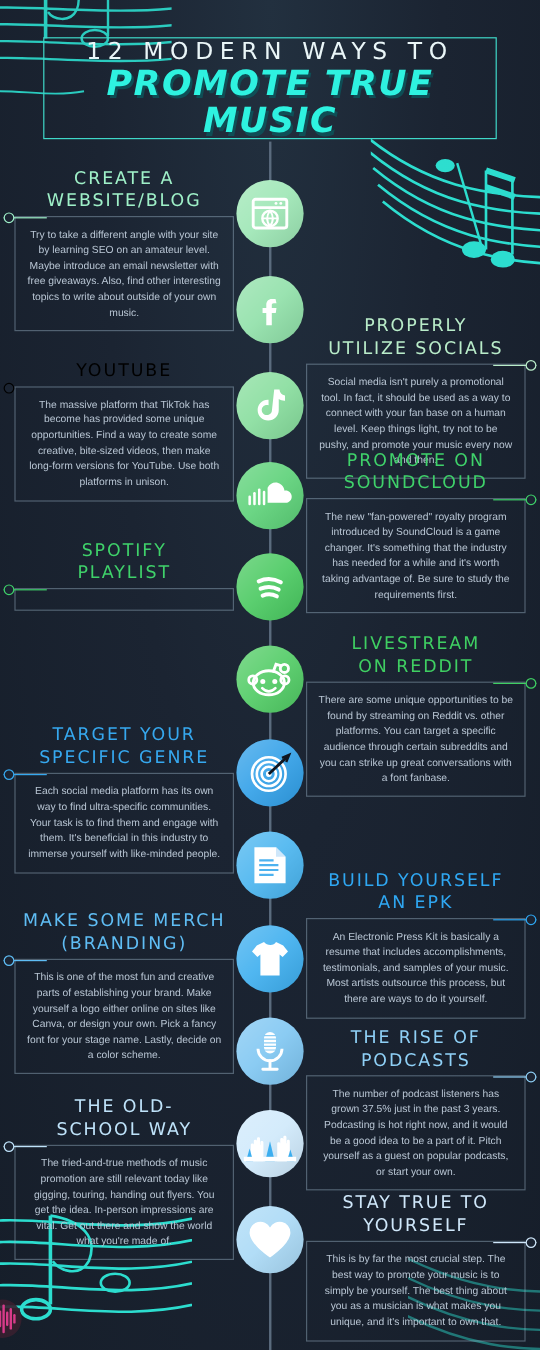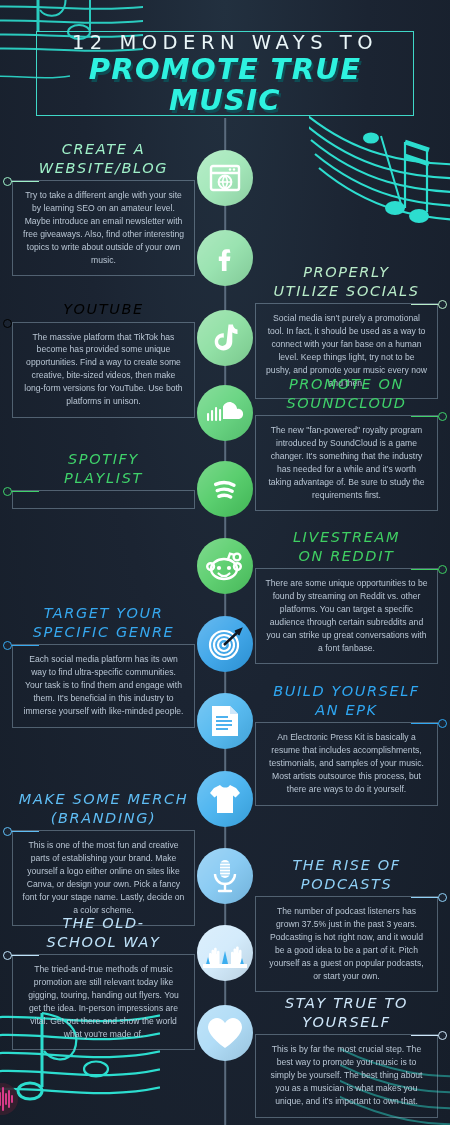--- a/index.html
+++ b/index.html
@@ -60,21 +60,21 @@
   .icon-node svg { display:block; }
 
   
   .card { position:absolute; width:183px; }
   .card.left  { left:12px; }
   .card.right { right:12px; }
 
   .card-head {
     font-family:"DejaVu Sans", sans-serif;
     font-size:14.5px; letter-spacing:1.6px; line-height:1.28;
-    text-align:center; padding:0 4px 3px;font-style:italic;
+    text-align:center; padding:0 4px 3px;
   }
 
   .card-outer {
     position:relative;
     border:1px solid rgba(160,185,205,.42);
     padding:8px 9px 9px;
   }
   .card-text {
     font-size:8.6px; line-height:1.5; text-align:center;
     color:#b9c6d4;
@@ -402,32 +402,32 @@
           <div>TARGET YOUR</div>
           <div>SPECIFIC GENRE</div>
         </div>
     <div class="card-outer" style="border-color: rgba(160, 185, 205, 0.42);">
       <div class="connector" style="background:#36a8ef;width:36px;color:#36a8ef;"></div>
       <div class="ring" style="color:#36a8ef;"></div>
       <div class="card-text">Each social media platform has its own way to find ultra-specific communities. Your task is to find them and engage with them. It's beneficial in this industry to immerse yourself with like-minded people.</div>
     </div>
       </div>
       <div class="card right" style="top: 682px;">
-    <div class="card-head" style="color:#2fa7f2;">
+    <div class="card-head" style="color:#2fa7f2;margin-top:43px;">
           <div>BUILD YOURSELF</div>
           <div>AN EPK</div>
         </div>
     <div class="card-outer" style="border-color: rgba(160, 185, 205, 0.42);">
       <div class="connector" style="background:#2fa7f2;width:36px;color:#2fa7f2;"></div>
       <div class="ring" style="color:#2fa7f2;"></div>
       <div class="card-text">An Electronic Press Kit is basically a resume that includes accomplishments, testimonials, and samples of your music. Most artists outsource this process, but there are ways to do it yourself.</div>
     </div>
       </div>
       <div class="card left" style="top: 759px;">
-    <div class="card-head" style="color:#5fbdf4;margin-top:31px;">
+    <div class="card-head" style="color:#5fbdf4;">
           <div>MAKE SOME MERCH</div>
           <div>(BRANDING)</div>
         </div>
     <div class="card-outer" style="border-color: rgba(160, 185, 205, 0.42);">
       <div class="connector" style="background:#5fbdf4;width:36px;color:#5fbdf4;"></div>
       <div class="ring" style="color:#5fbdf4;"></div>
       <div class="card-text">This is one of the most fun and creative parts of establishing your brand. Make yourself a logo either online on sites like Canva, or design your own. Pick a fancy font for your stage name. Lastly, decide on a color scheme.</div>
     </div>
       </div>
       <div class="card right" style="top: 856px;">

